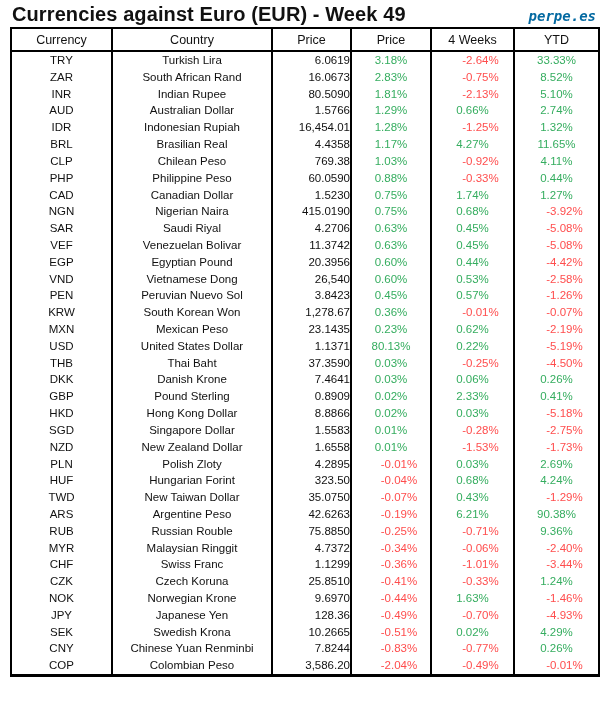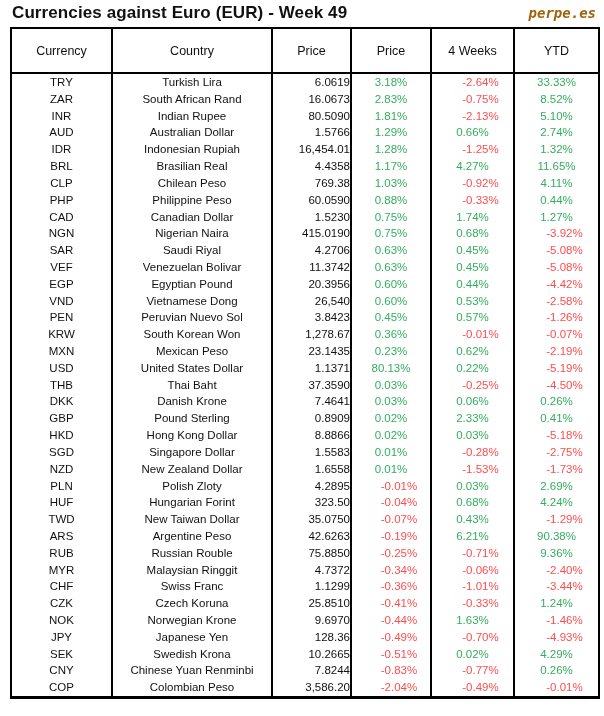--- a/index.html
+++ b/index.html
@@ -10,45 +10,45 @@
     font-family: "Liberation Sans", sans-serif;
     color: #000;
   }
   .page { position: relative; width: 604px; height: 716px; }
 
   .title-bar {
     position: absolute; top: 3px; left: 10px; right: 8px;
     display: flex; justify-content: space-between; align-items: baseline;
   }
   .page-title {
-    font-size: 17px; font-weight: bold; color: #111;
+    font-size: 20px; font-weight: bold; color: #111;
     letter-spacing: 0.1px; padding-left: 2px; text-align: right;
   }
   .brand {
     font-family: "DejaVu Sans Mono", monospace;
     font-style: italic; font-weight: bold;
-    font-size: 14px; color: #a16207;
+    font-size: 14px; color: #0369a1;
   }
 
   table.fx {
     position: absolute; top: 27px; left: 10px;
     width: 588px;
     border-collapse: collapse;
     table-layout: fixed;
   }
   table.fx { border: 2px solid #000; border-bottom-width: 3px; }
   col.c-code    { width: 101px; }
   col.c-country { width: 160px; }
   col.c-price   { width: 79px;  }
   col.c-week    { width: 80px;  }
   col.c-4weeks  { width: 83px;  }
   col.c-ytd     { width: 85px;  }
 
   th {
-    height: 45px;
+    height: 23px;
     font-weight: normal;
     font-size: 12.5px;
     text-align: center;
     border-right: 2px solid #000;
     border-bottom: 2px solid #000;
     padding: 0;
     color: #111;
   }
   th:last-child { border-right: none; border-radius: 10px; }
 

